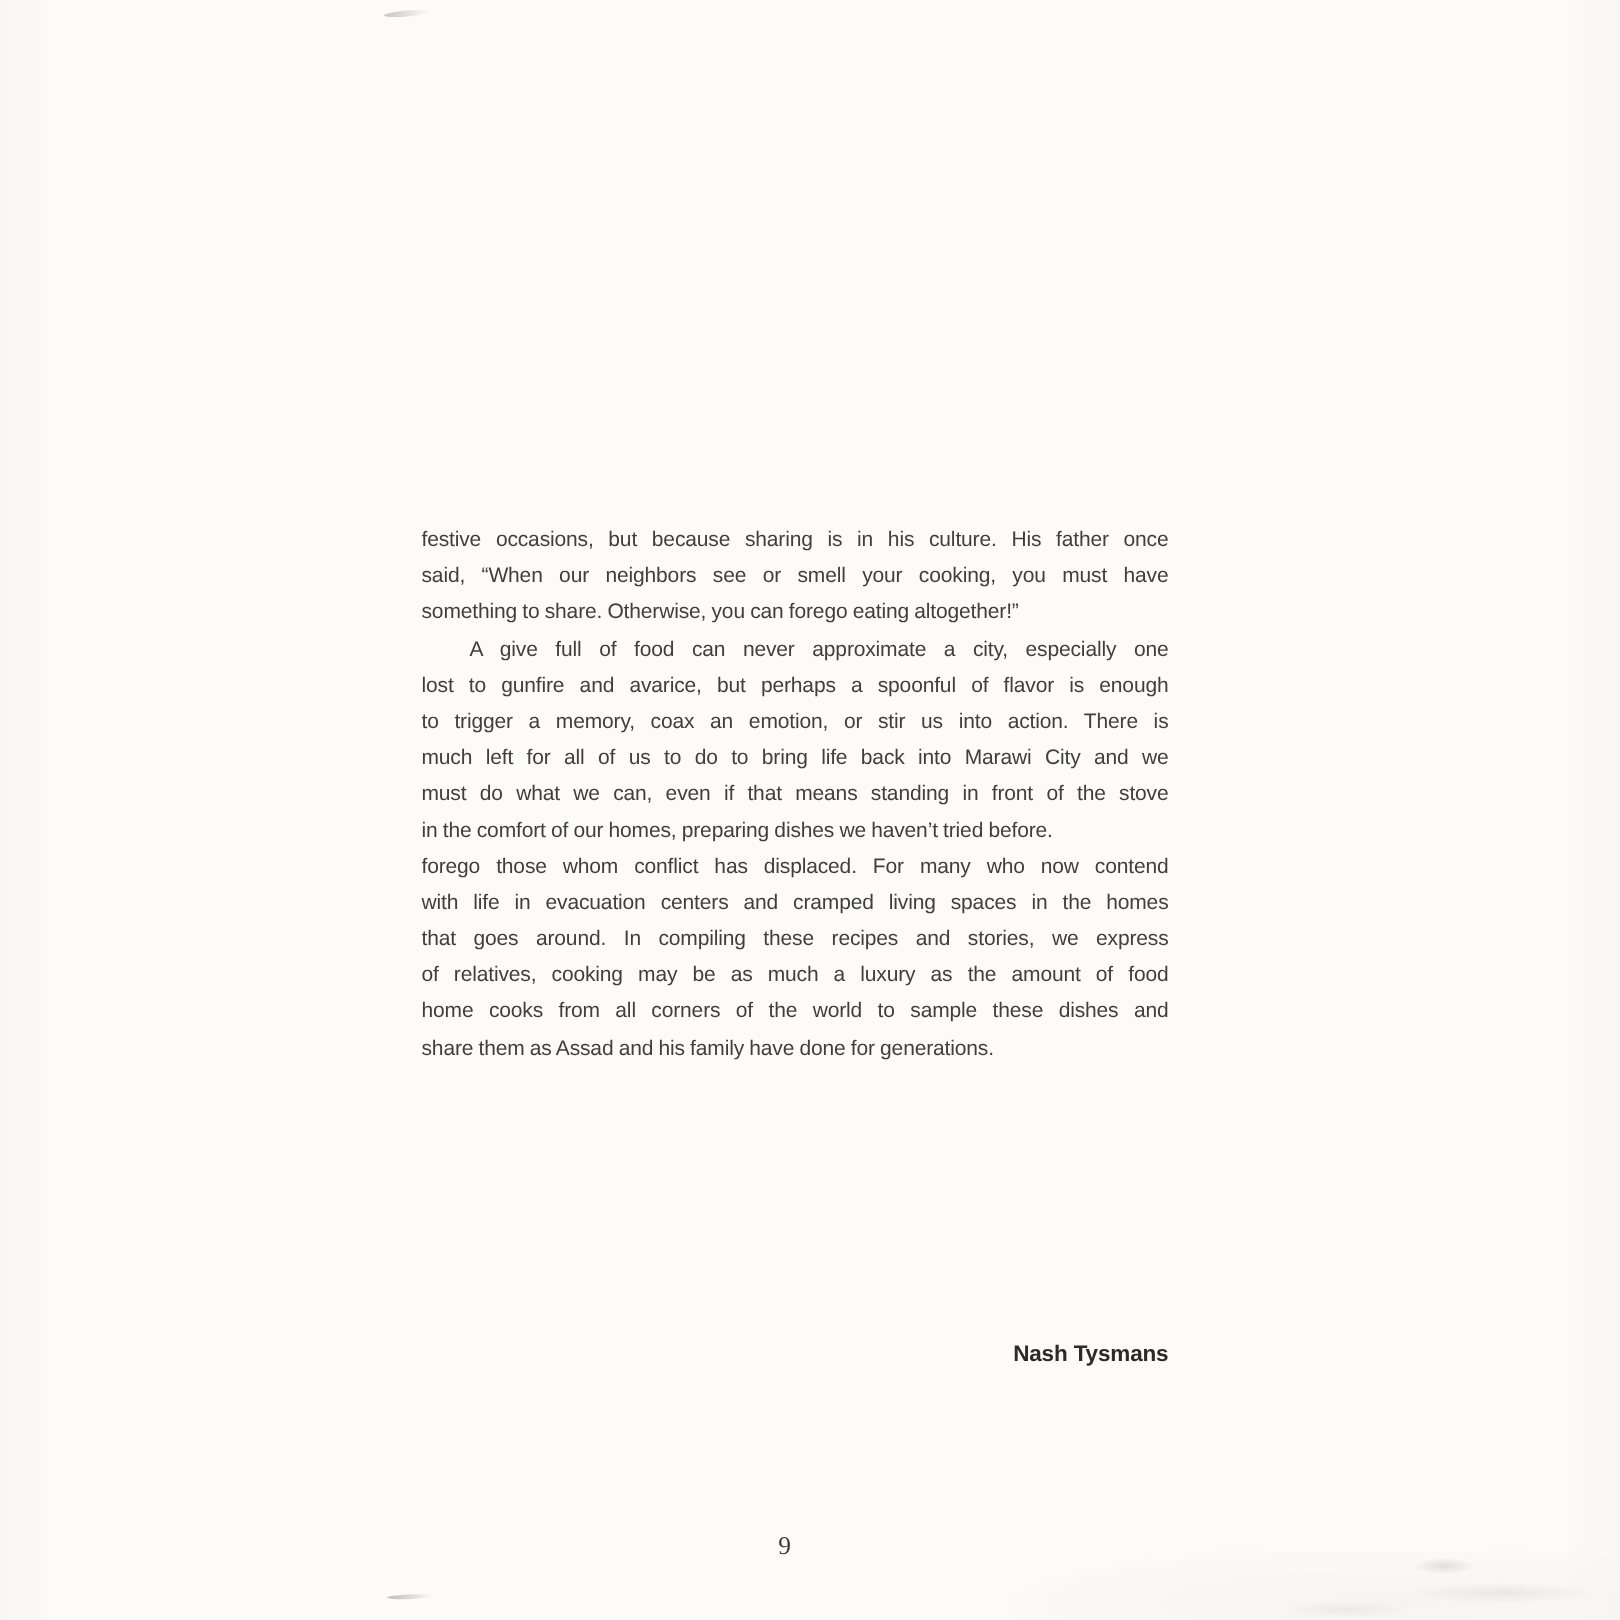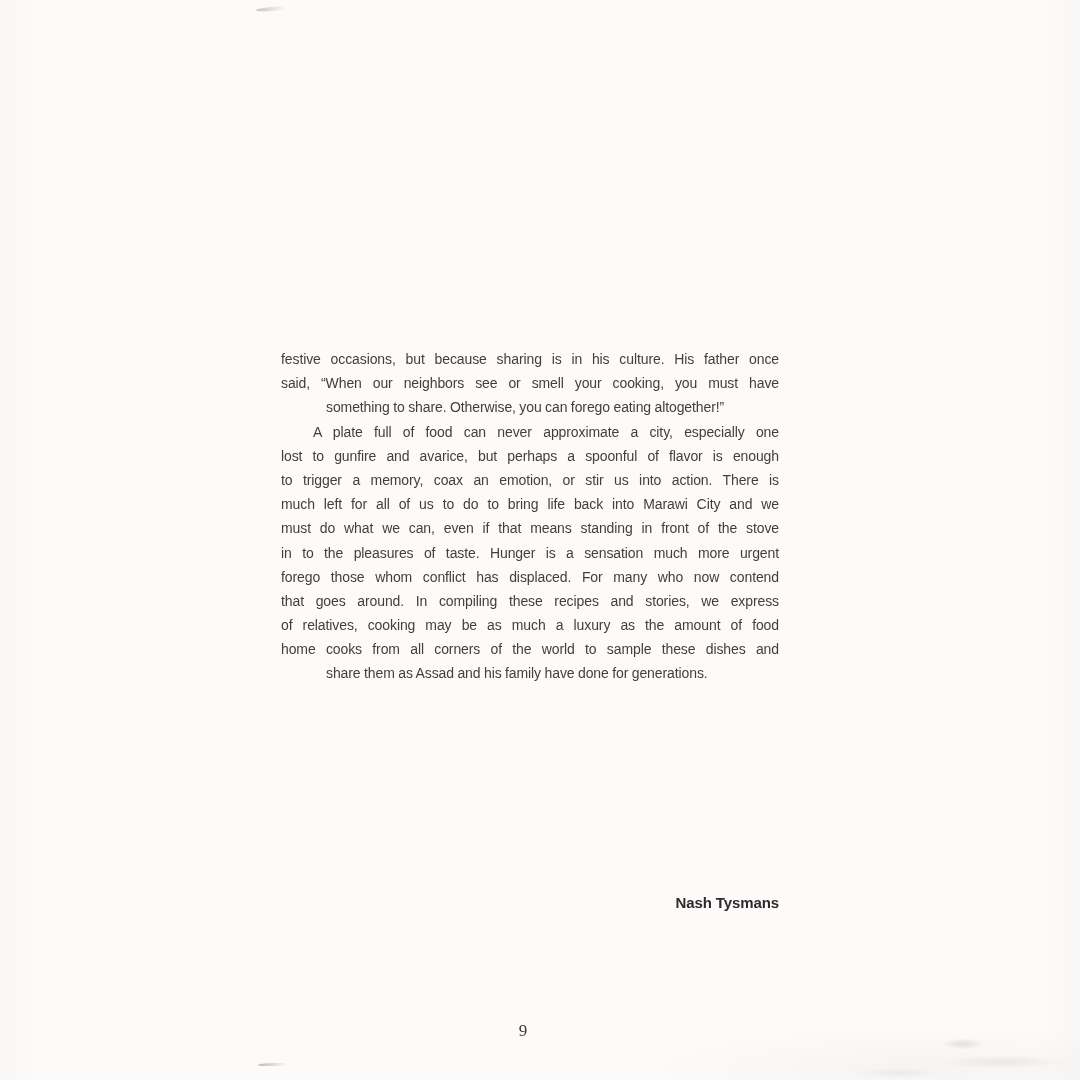--- a/index.html
+++ b/index.html
@@ -37,21 +37,20 @@
   .line {
     display: block;
     height: 24.2px;
     overflow: hidden;
     text-align: justify;
     text-align-last: justify;
   }
   .line--last {
     text-align: center;
     text-align-last: left;
-    margin-left: 45px;
   }
   .line--indent {
     text-indent: 32px;
   }
   .signature {
     position: absolute;
     left: 281px;
     top: 894px;
     width: 498px;
     text-align: right;
@@ -111,30 +110,31 @@
 
   <div class="text-block">
 
     <p class="para">
       <span class="line">festive occasions, but because sharing is in his culture. His father once</span>
       <span class="line">said, “When our neighbors see or smell your cooking, you must have</span>
       <span class="line line--last">something to share. Otherwise, you can forego eating altogether!”</span>
     </p>
 
     <p class="para">
-      <span class="line line--indent">A plate full of food can never approximate a city, especially one</span>
+      <span class="line line--indent">A give full of food can never approximate a city, especially one</span>
       <span class="line">lost to gunfire and avarice, but perhaps a spoonful of flavor is enough</span>
       <span class="line">to trigger a memory, coax an emotion, or stir us into action. There is</span>
       <span class="line">much left for all of us to do to bring life back into Marawi City and we</span>
       <span class="line">must do what we can, even if that means standing in front of the stove</span>
+      <span class="line line--last">in the comfort of our homes, preparing dishes we haven’t tried before.</span>
     </p>
 
     <p class="para">
-      <span class="line">in to the pleasures of taste. Hunger is a sensation much more urgent</span>
       <span class="line">forego those whom conflict has displaced. For many who now contend</span>
+      <span class="line">with life in evacuation centers and cramped living spaces in the homes</span>
       <span class="line">that goes around. In compiling these recipes and stories, we express</span>
       <span class="line">of relatives, cooking may be as much a luxury as the amount of food</span>
       <span class="line">home cooks from all corners of the world to sample these dishes and</span>
       <span class="line line--last">share them as Assad and his family have done for generations.</span>
     </p>
 
   </div>
 
   <div class="signature">Nash Tysmans</div>
 

